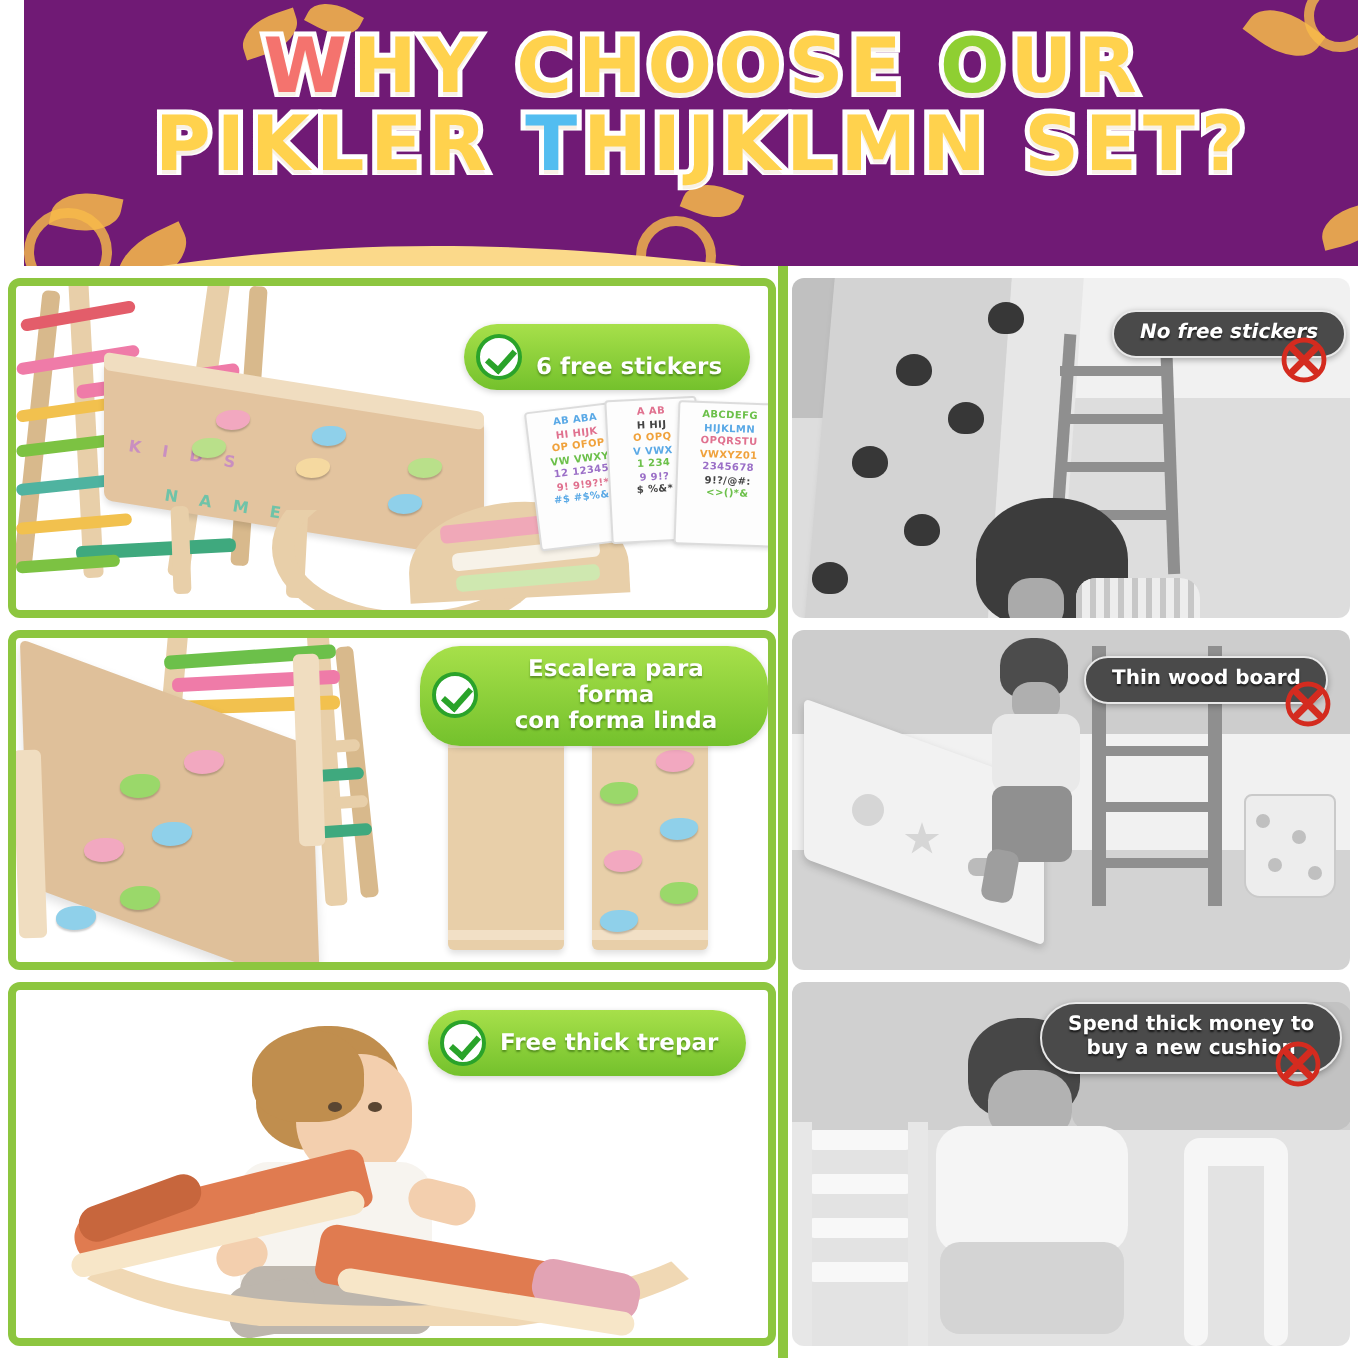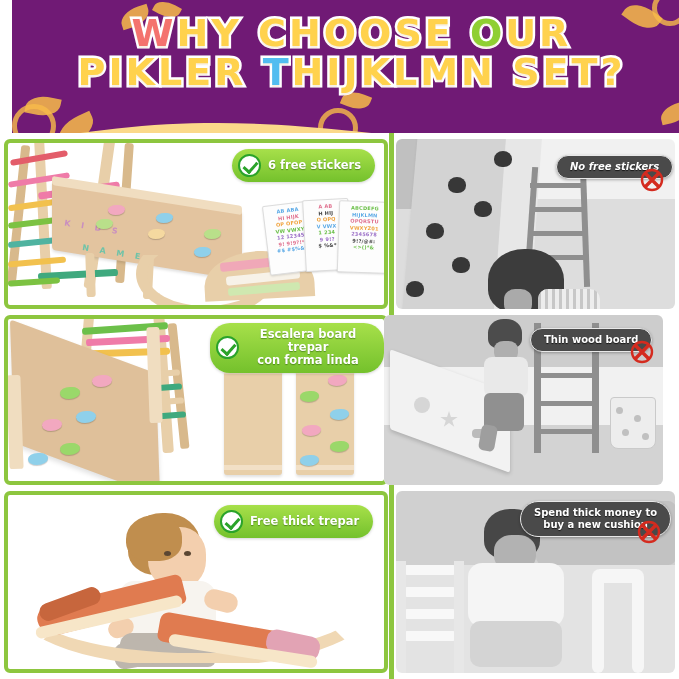--- a/index.html
+++ b/index.html
@@ -80,21 +80,21 @@
     overflow: hidden;
   }
   .panel.right { border: none; }
 
   
   .p-l1 { left: 4px;  top: 6px;   width: 384px; height: 170px; }
   .p-l2 { left: 4px;  top: 182px; width: 384px; height: 170px; }
   .p-l3 { left: 4px;  top: 358px; width: 384px; height: 182px; }
   
   .p-r1 { left: 396px; top: 6px;   width: 279px; height: 170px; font-style: italic; }
-  .p-r2 { left: 384px; top: 182px; width: 279px; height: 170px; }
+  .p-r2 { left: 396px; top: 182px; width: 279px; height: 170px; }
   .p-r3 { left: 396px; top: 358px; width: 279px; height: 182px; }
 
   .divider-v {
     position: absolute; top: 0; left: 389px;
     width: 5px; height: 546px; background: #8dc63f;
   }
 
   
   .badge-good {
     position: absolute;
@@ -317,21 +317,21 @@
         <div class="sheet-row" style="color:#6cc04a;">ABCDEFG</div>
         <div class="sheet-row" style="color:#5aa9e6;">HIJKLMN</div>
         <div class="sheet-row" style="color:#e0718f;">OPQRSTU</div>
         <div class="sheet-row" style="color:#f0a23c;">VWXYZ01</div>
         <div class="sheet-row" style="color:#9b6fc7;">2345678</div>
         <div class="sheet-row" style="color:#444;">9!?/@#:</div>
         <div class="sheet-row" style="color:#6cc04a;">&lt;&gt;()*&amp;</div>
       </div>
     </div>
 
-    <div class="badge-good" style="left:224px; top:6px;">
+    <div class="badge-good" style="left:224px; top:19px;align-items:flex-end;">
       <span class="check-circle"></span>
       <span class="lbl">6 free stickers</span>
     </div>
   </div>
 
   <div class="panel right p-r1">
     <div class="scene gray">
       <div class="g-bg" style="position:absolute; inset:0;"></div>
       <div class="g-lite" style="position:absolute; left:0; top:0; width:279px; height:60px;"></div>
       <div class="g-mid" style="position:absolute; left:0; top:0; width:60px; height:70px;"></div>
@@ -412,21 +412,21 @@
         <div class="hold" style="left:4px;  top:26px; width:19px; height:11px; background:#9ad86a;"></div>
         <div class="hold" style="left:34px; top:44px; width:19px; height:11px; background:#8fd0ea;"></div>
         <div class="hold" style="left:6px;  top:60px; width:19px; height:11px; background:#f2a8c0;"></div>
         <div class="hold" style="left:34px; top:76px; width:19px; height:11px; background:#9ad86a;"></div>
         <div class="hold" style="left:4px;  top:90px; width:19px; height:11px; background:#8fd0ea;"></div>
       </div>
     </div>
 
     <div class="badge-good" style="left:202px; top:4px;">
       <span class="check-circle"></span>
-      <span class="lbl" style="text-align:center;">Escalera board trepar
+      <span class="lbl" style="text-align:center;">Escalera para forma
 con forma linda</span>
     </div>
   </div>
 
   <div class="panel right p-r2">
     <div class="scene gray">
       <div class="g-lite" style="position:absolute; inset:0;"></div>
       <div class="g-mid" style="position:absolute; left:0; top:0; width:279px; height:52px; background:#c9c9c9;"></div>
       <div class="g-bg" style="position:absolute; left:0; top:110px; width:279px; height:60px; background:#cfcfcf;"></div>
 

